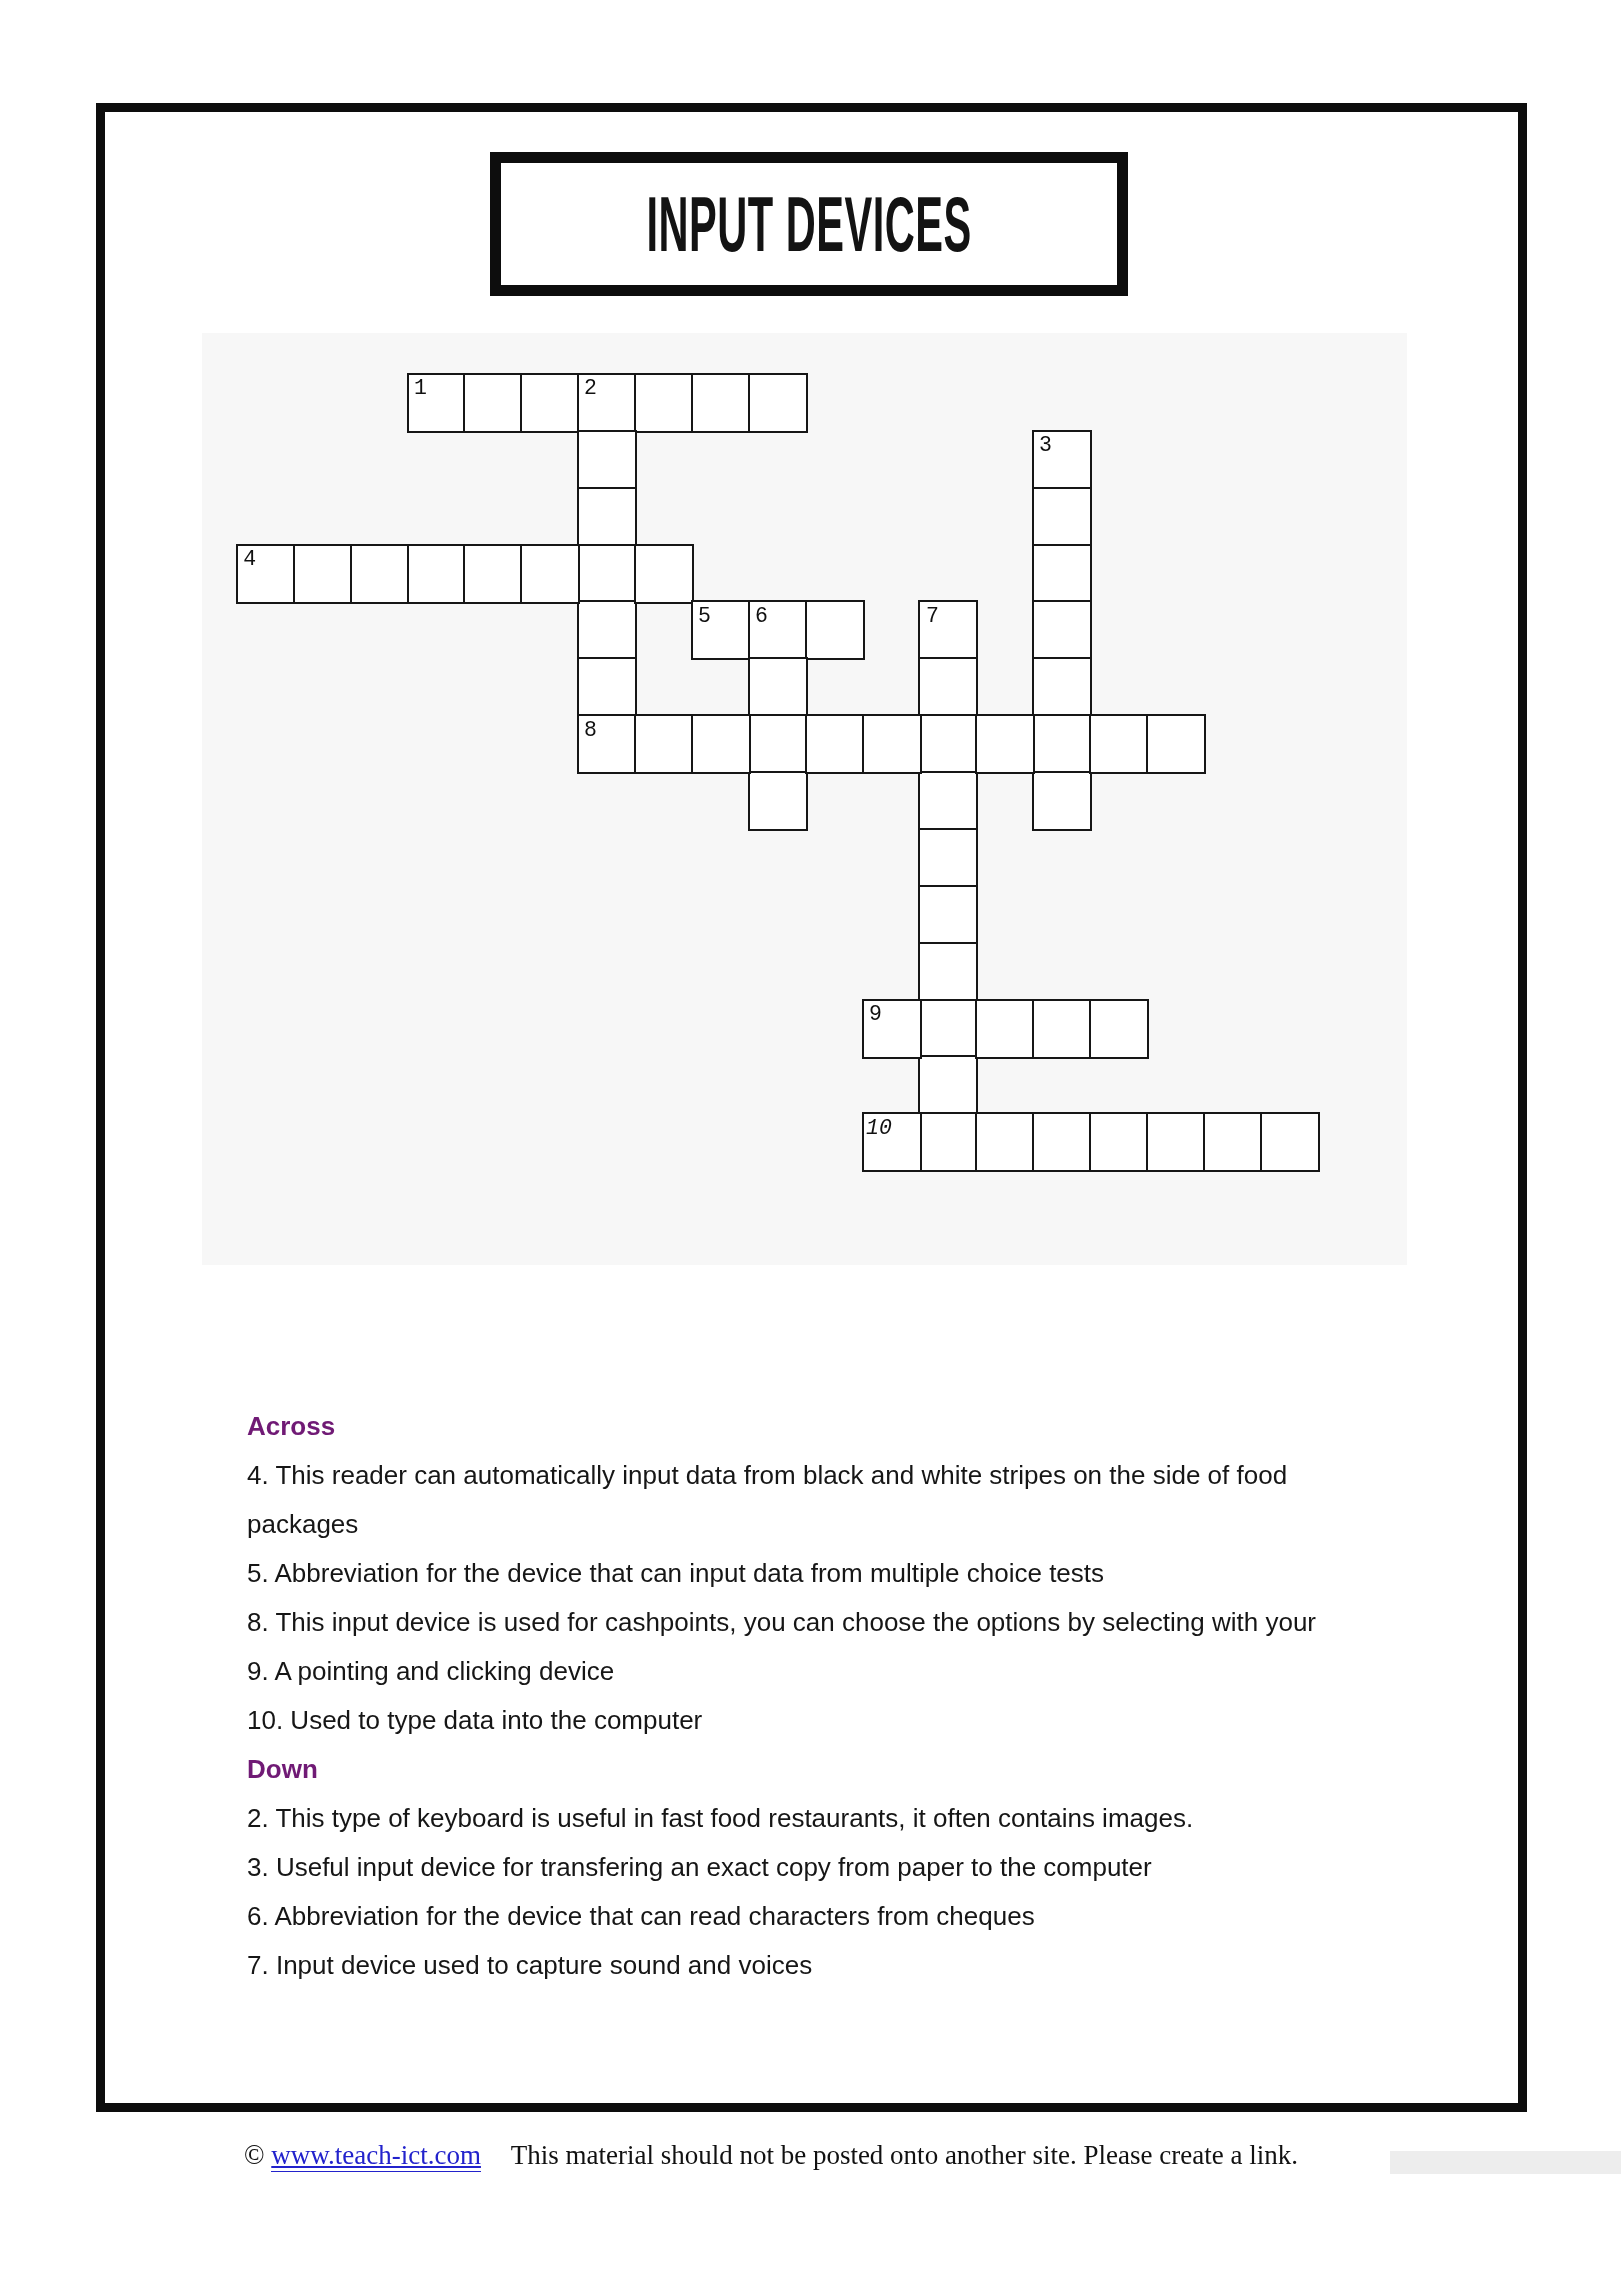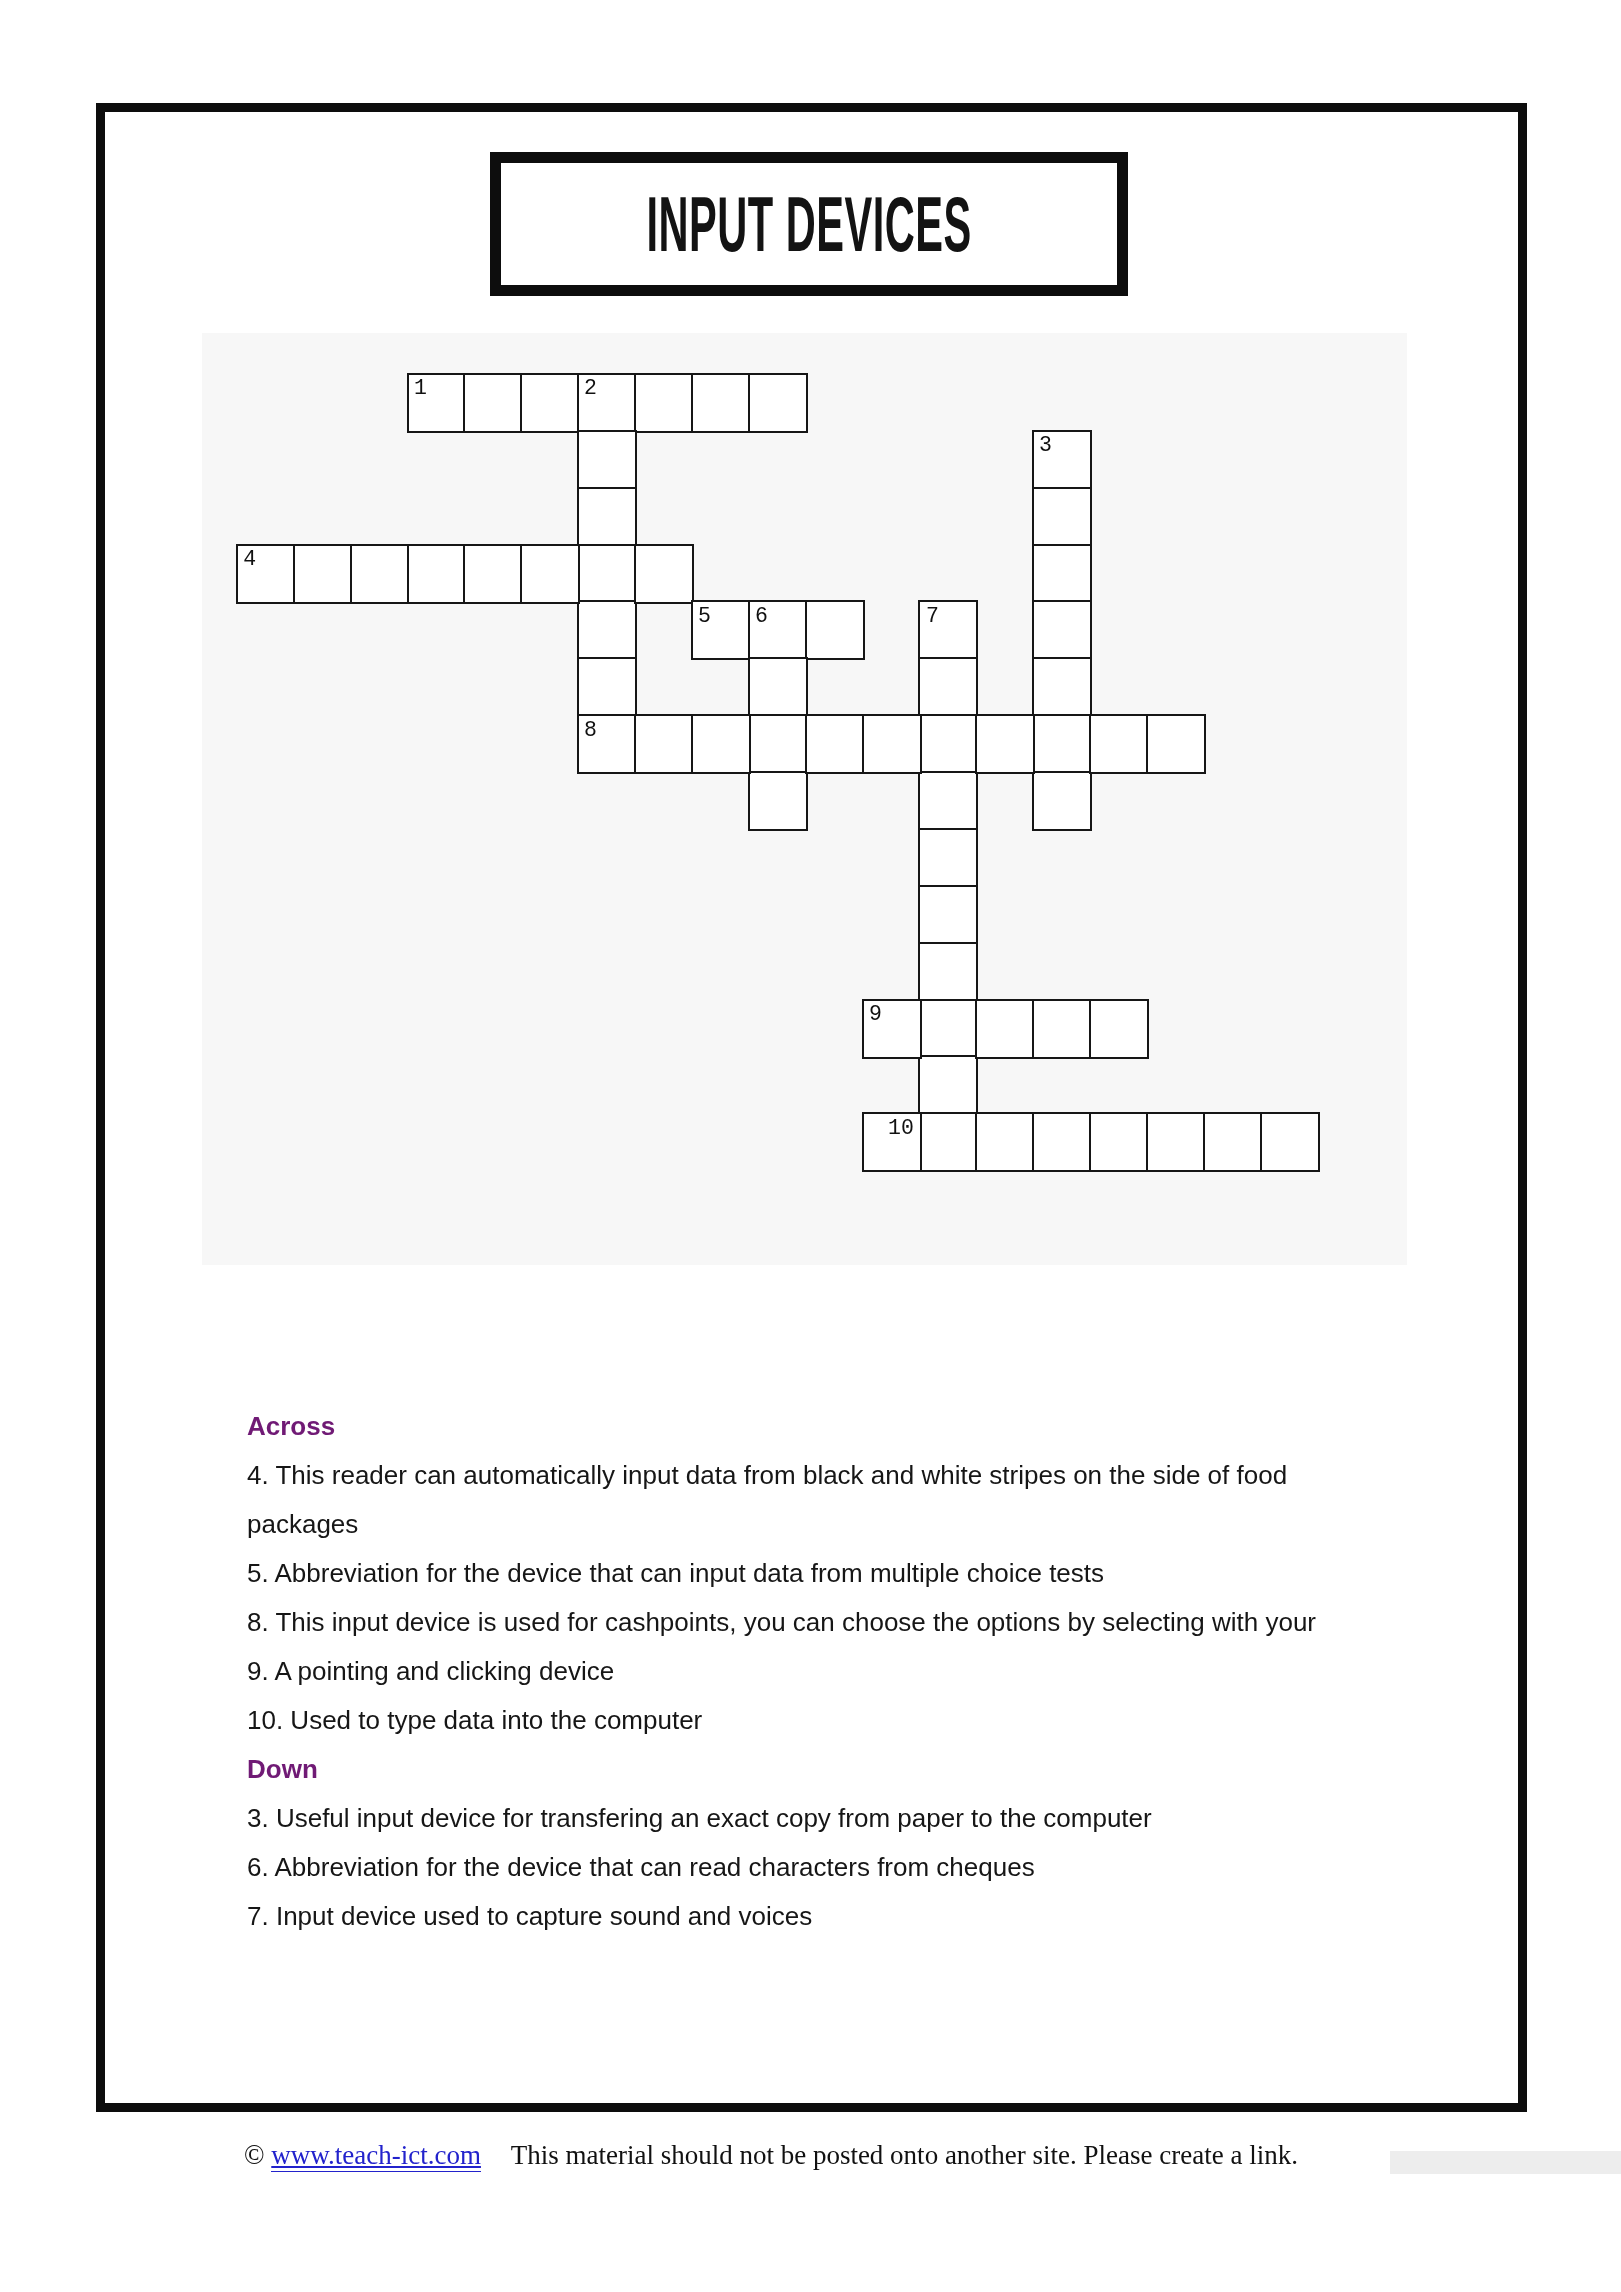--- a/index.html
+++ b/index.html
@@ -105,32 +105,33 @@
       <div class="cell" style="left: 796px; top: 626px; width: 60px; height: 60px; border-color: rgb(22, 22, 22); background: rgb(255, 255, 255);"></div>
       <div class="cell" style="left: 853px; top: 626px; width: 60px; height: 60px; border-color: rgb(22, 22, 22); background: rgb(255, 255, 255);"></div>
       <div class="cellnum" style="left: 633px; top: 631px;">9</div>
       <div class="cell" style="left: 626px; top: 739px; width: 60px; height: 60px; border-color: rgb(22, 22, 22); background: rgb(255, 255, 255);"></div>
       <div class="cell" style="left: 739px; top: 739px; width: 60px; height: 60px; border-color: rgb(22, 22, 22); background: rgb(255, 255, 255);"></div>
       <div class="cell" style="left: 796px; top: 739px; width: 60px; height: 60px; border-color: rgb(22, 22, 22); background: rgb(255, 255, 255);"></div>
       <div class="cell" style="left: 853px; top: 739px; width: 60px; height: 60px; border-color: rgb(22, 22, 22); background: rgb(255, 255, 255);"></div>
       <div class="cell" style="left: 910px; top: 739px; width: 60px; height: 60px; border-color: rgb(22, 22, 22); background: rgb(255, 255, 255);"></div>
       <div class="cell" style="left: 967px; top: 739px; width: 60px; height: 60px; border-color: rgb(22, 22, 22); background: rgb(255, 255, 255);"></div>
       <div class="cell" style="left: 1024px; top: 739px; width: 60px; height: 60px; border-color: rgb(22, 22, 22); background: rgb(255, 255, 255);"></div>
-      <div class="cellnum" style="left: 652px; top: 745px;">10</div>
+      <div class="cellnum" style="left: 630px; top: 745px; font-style: italic;">10</div>
     </div>
 
   <div class="clues" id="clues">
       <div class="clue-line bold">Across</div>
       <div class="clue-line">4. This reader can automatically input data from black and white stripes on the side of food</div>
       <div class="clue-line">packages</div>
       <div class="clue-line">5. Abbreviation for the device that can input data from multiple choice tests</div>
       <div class="clue-line">8. This input device is used for cashpoints, you can choose the options by selecting with your</div>
       <div class="clue-line">9. A pointing and clicking device</div>
       <div class="clue-line">10. Used to type data into the computer</div>
       <div class="clue-line bold">Down</div>
+      <div class="clue-line">2. This type of keyboard is useful in fast food restaurants, it often contains images.</div>
       <div class="clue-line">3. Useful input device for transfering an exact copy from paper to the computer</div>
       <div class="clue-line">6. Abbreviation for the device that can read characters from cheques</div>
       <div class="clue-line">7. Input device used to capture sound and voices</div>
     </div>
 
   <div class="footer">
     <span>©</span>
     <a class="link">www.teach-ict.com</a>
     <span class="notice">This material should not be posted onto another site.  Please create a link.</span>
   </div>

